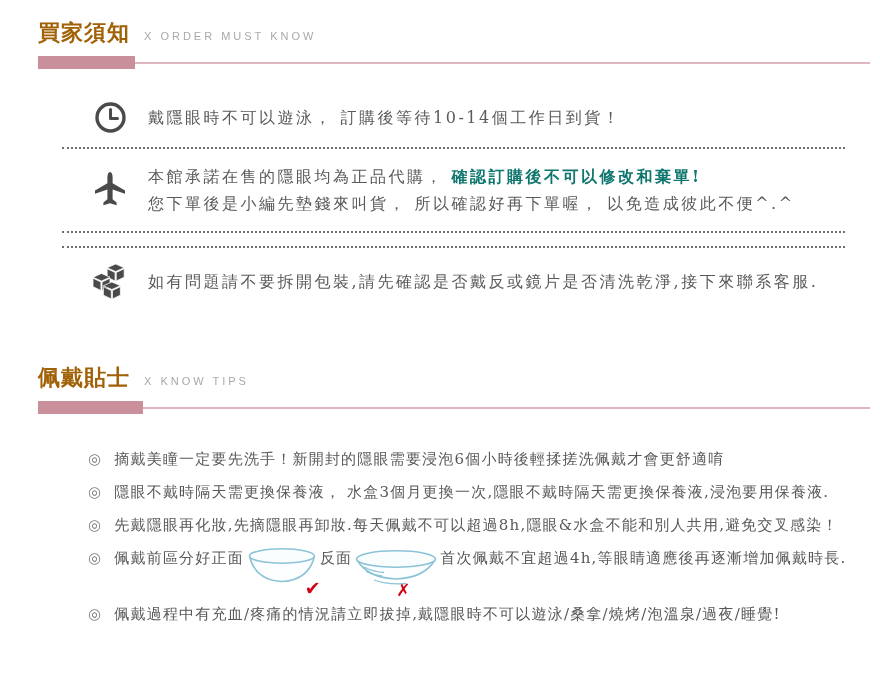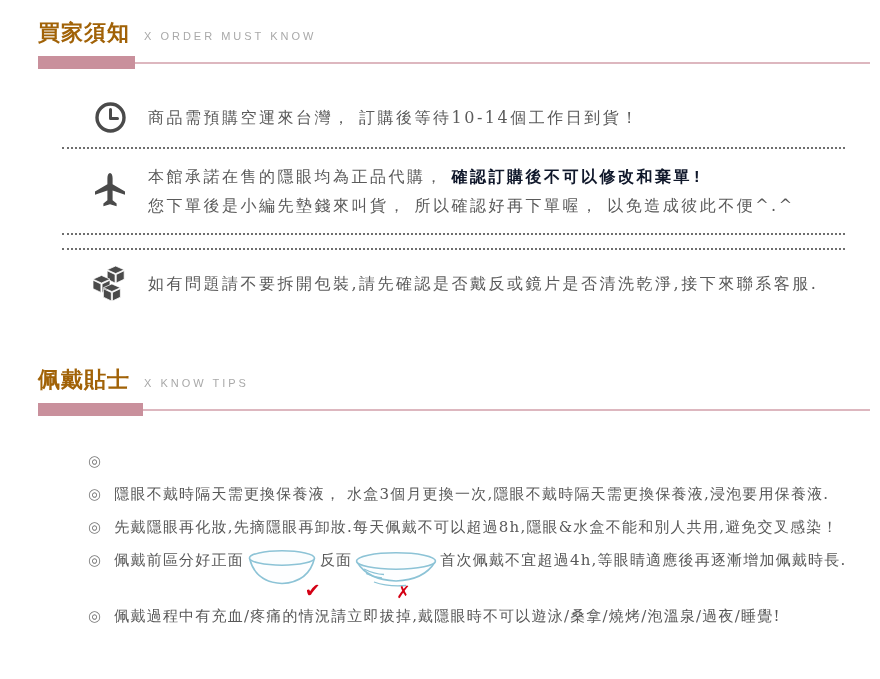--- a/index.html
+++ b/index.html
@@ -34,21 +34,21 @@
   .notice-list{margin-top:32px;}
   .notice-item{
     display:flex;align-items:center;gap:21px;
     padding-left:93px;padding-right:30px;
   }
   .notice-icon{flex:none;width:34px;display:flex;justify-content:center;}
   .notice-text p{
     margin:2px 0;
     font-size:16px;letter-spacing:2.5px;line-height:25px;color:#5a5a5a;
   }
-  .red{color:#0f172a;font-weight:bold;font-family:Liberation Mono, monospace;}
+  .red{color:#0f766e;font-weight:bold;}
   .dotline{
     margin:13px 35px 13px 62px;
     border-top:2px dotted #6e6e6e;
     height:0;
   }
   
   .wear-head{margin-top:62px;}
   .tips{margin:34px 0 0 0;padding:0 20px 0 88px;list-style:none;}
   .tip{
     display:flex;align-items:flex-start;gap:12px;
@@ -86,21 +86,21 @@
   <div class="notice-list">
 
     <div class="notice-item">
       <span class="notice-icon">
         <svg width="33" height="33" viewBox="0 0 33 33">
           <circle cx="16.5" cy="16.5" r="13.5" fill="none" stroke="#4a4a4a" stroke-width="3.4"></circle>
           <path d="M16.5 8.5 L16.5 17.5 L23.5 17.5" fill="none" stroke="#4a4a4a" stroke-width="3" stroke-linecap="round" stroke-linejoin="round"></path>
         </svg>
       </span>
       <div class="notice-text">
-        <p>商品需預購空運來台灣， 訂購後等待10-14個工作日到貨！</p>
+        <p>戴隱眼時不可以遊泳， 訂購後等待10-14個工作日到貨！</p>
       </div>
     </div>
 
     <div class="dotline"></div>
 
     <div class="notice-item">
       <span class="notice-icon">
         <svg width="34" height="38" viewBox="0 0 34 38">
           <path class="icon-dark" d="M17 1 C18.6 1 19.6 3.4 19.6 6.2 L19.6 12.2 L32 19.6 L32 22.8 L19.6 18.6 L19.6 28.2 L23.6 31.4 L23.6 34.2 L17 32.2 L10.4 34.2 L10.4 31.4 L14.4 28.2 L14.4 18.6 L2 22.8 L2 19.6 L14.4 12.2 L14.4 6.2 C14.4 3.4 15.4 1 17 1 Z"></path>
         </svg>
@@ -147,20 +147,21 @@
   </div>
   <div class="sec-bar">
     <div class="bar-thick w2"></div>
     <div class="bar-thin"></div>
   </div>
 
   <ul class="tips">
 
     <li class="tip">
       <span class="bullet">◎</span>
+      <span>摘戴美瞳一定要先洗手！新開封的隱眼需要浸泡6個小時後輕揉搓洗佩戴才會更舒適唷</span>
     </li>
 
     <li class="tip">
       <span class="bullet">◎</span>
       <span>隱眼不戴時隔天需更換保養液， 水盒3個月更換一次,隱眼不戴時隔天需更換保養液,浸泡要用保養液.</span>
     </li>
 
     <li class="tip">
       <span class="bullet">◎</span>
       <span>先戴隱眼再化妝,先摘隱眼再卸妝.每天佩戴不可以超過8h,隱眼&amp;水盒不能和別人共用,避免交叉感染！</span>

